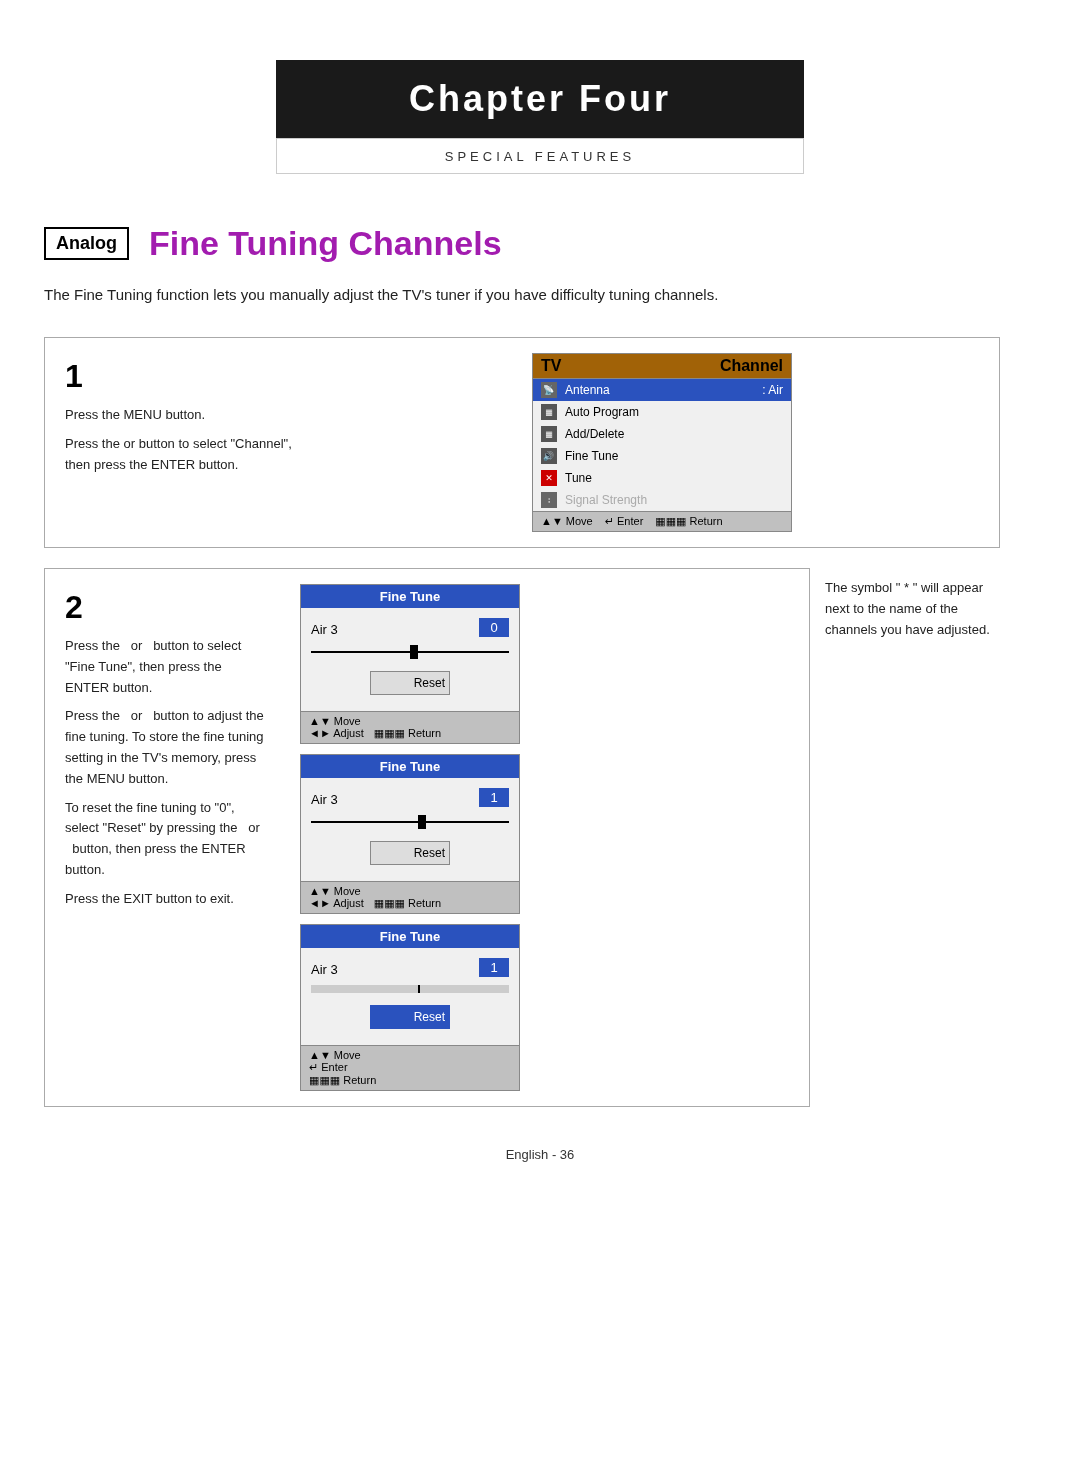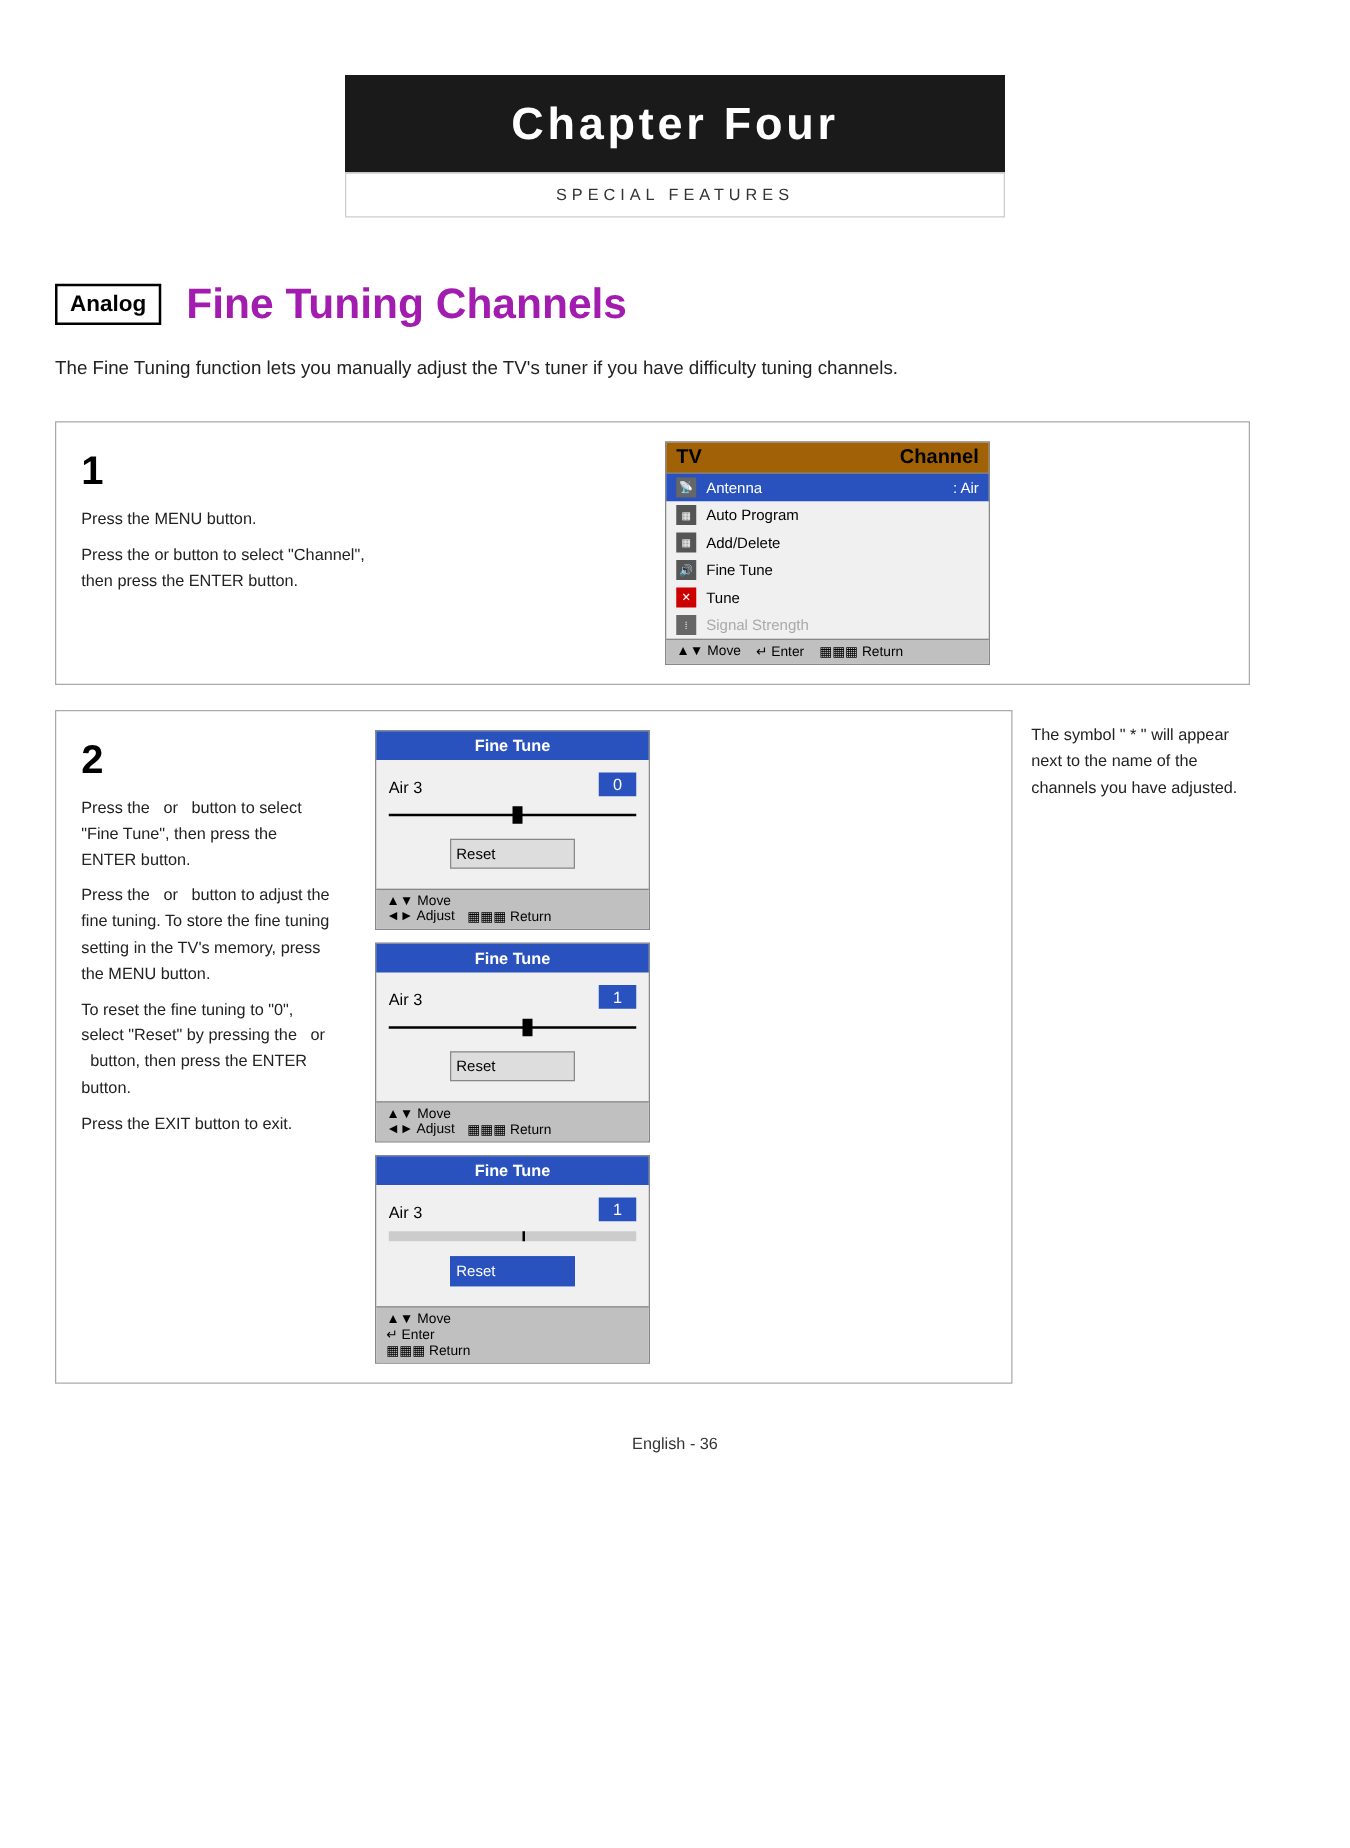--- a/index.html
+++ b/index.html
@@ -223,24 +223,24 @@
     .fine-tune-slider-thumb {
       width: 8px;
       height: 14px;
       background: #000;
       position: absolute;
       top: 0;
     }
     .fine-tune-reset {
       background: #ddd;
       border: 1px solid #888;
-      text-align: left;
+      text-align: right;
       padding: 4px;
       margin: 6px auto;
-      width: 100px;
+      width: 80px;
       font-size: 12px;
     }
     .fine-tune-footer {
       background: #c0c0c0;
       border-top: 1px solid #888;
       padding: 3px 8px;
       font-size: 11px;
     }
     .fine-tune-footer-row {
       display: flex;

